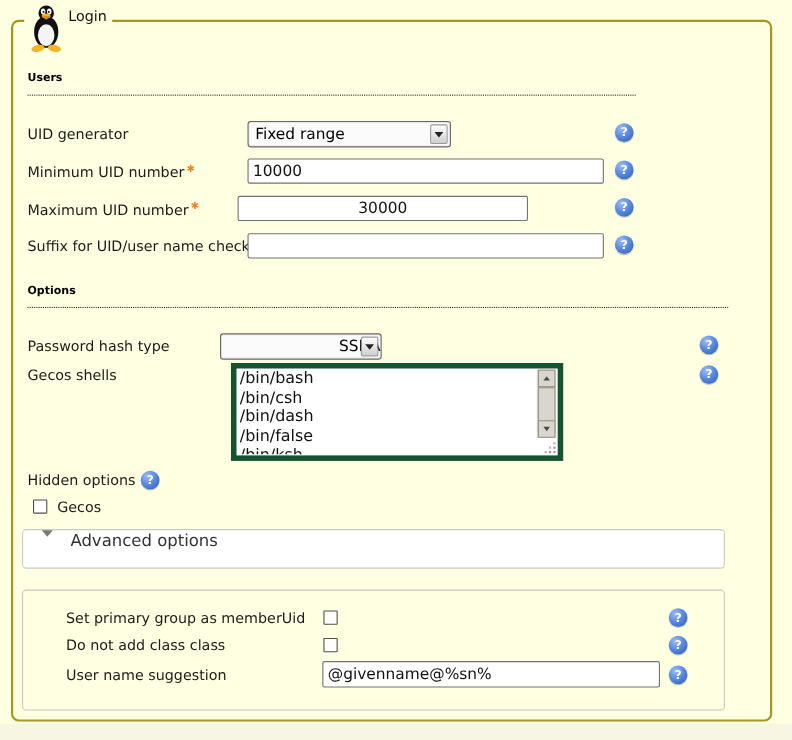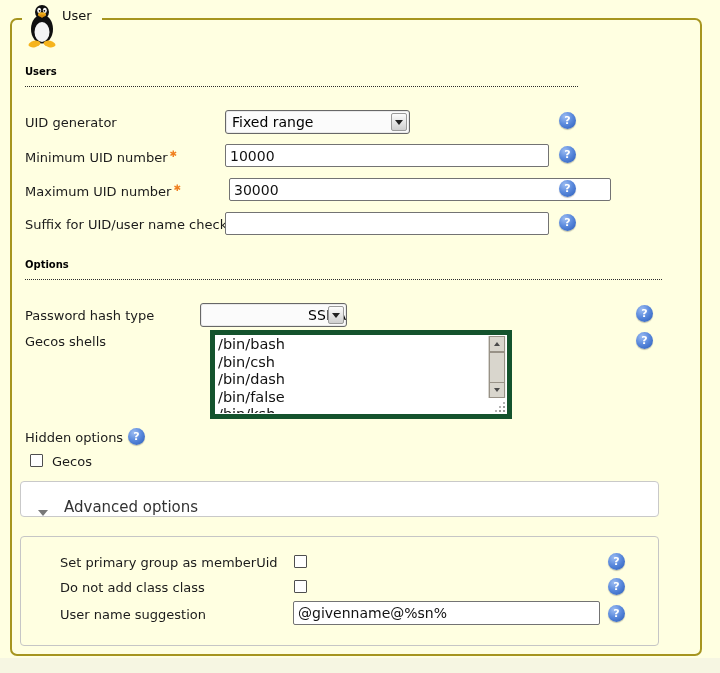--- a/index.html
+++ b/index.html
@@ -75,21 +75,21 @@
   }
   
   .cb{
     width:13px;height:13px;box-sizing:border-box;border:1px solid #4f4f4f;
     background:#fff;border-radius:1px;display:block;
   }
   
   .adv-bar{
     left:20px;top:481px;width:639px;height:36px;box-sizing:border-box;
     background:#fff;border:1px solid #c9c9c9;border-radius:4px;
-    display:flex;align-items:flex-end;
+    display:flex;align-items:flex-start;
   }
   .adv-tri{
     margin-left:17px;width:0;height:0;
     border-left:5px solid transparent;border-right:5px solid transparent;border-top:6px solid #787878;
   }
   .adv-title{margin-left:16px;font-size:15px;color:#333;}
   .adv-box{
     left:20px;top:536px;width:639px;height:110px;box-sizing:border-box;
     border:1px solid #c6c6c6;border-radius:4px;background:transparent;
   }
@@ -110,39 +110,39 @@
     <ellipse cx="13.2" cy="6.4" rx="2" ry="2.6" fill="#fff"></ellipse>
     <ellipse cx="18.8" cy="6.4" rx="2" ry="2.6" fill="#fff"></ellipse>
     <circle cx="13.6" cy="6.8" r="0.9" fill="#000"></circle>
     <circle cx="18.4" cy="6.8" r="0.9" fill="#000"></circle>
     <ellipse cx="16" cy="10.5" rx="4" ry="2.2" fill="#f6b41d"></ellipse>
     <path d="M12,10.5 L20,10.5 L16,14 Z" fill="#d89010"></path>
     <ellipse cx="8.5" cy="40" rx="6" ry="3.2" fill="#f6b41d" transform="rotate(-12 8.5 40)"></ellipse>
     <ellipse cx="23.5" cy="40" rx="6" ry="3.2" fill="#f6b41d" transform="rotate(12 23.5 40)"></ellipse>
   </svg>
 </div>
-<div class="abs legend-text">User</div>
+<div class="abs legend-text">Login</div>
 
 <div class="abs sec-h" style="left:25px;top:66px;width:553px;">Users</div>
 
 <div class="abs lbl" style="left:25px;top:115px;">UID generator</div>
 <div class="abs sel" style="left:225px;top:110px;width:185px;">
   <span>Fixed range</span>
   <span class="sel-btn">
       <span class="tri-down"></span>
     </span>
 </div>
 <div class="abs help" style="left:559px;top:112px;"></div>
 
 <div class="abs lbl" style="left:25px;top:149px;"><span>Minimum UID number</span><span class="req">✱</span></div>
 <input class="abs tinput" style="left: 225px; top: 144px; width: 324px;" value="10000">
 <div class="abs help" style="left:559px;top:146px;"></div>
 
 <div class="abs lbl" style="left:25px;top:183px;"><span>Maximum UID number</span><span class="req">✱</span></div>
-<input class="abs tinput" style="left: 229px; top: 178px; width: 382px;" value="30000">
+<input class="abs tinput" style="left: 216px; top: 178px; width: 264px; text-align: center;" value="30000">
 <div class="abs help" style="left:559px;top:180px;"></div>
 
 <div class="abs lbl" style="left:25px;top:217px;">Suffix for UID/user name check</div>
 <input class="abs tinput" style="left: 225px; top: 212px; width: 324px;" value="">
 <div class="abs help" style="left:559px;top:214px;"></div>
 
 <div class="abs sec-h" style="left:25px;top:259px;width:637px;">Options</div>
 
 <div class="abs lbl" style="left:25px;top:308px;">Password hash type</div>
 <div class="abs sel" style="left:200px;top:303px;width:147px;justify-content:flex-end;">

